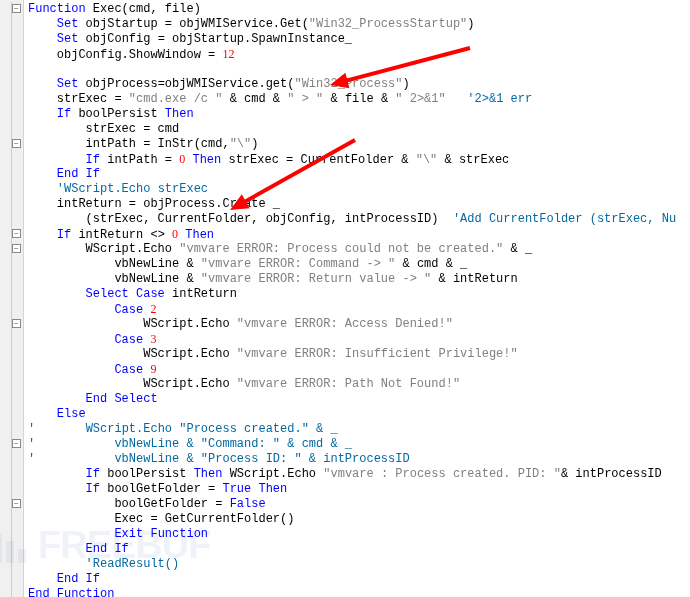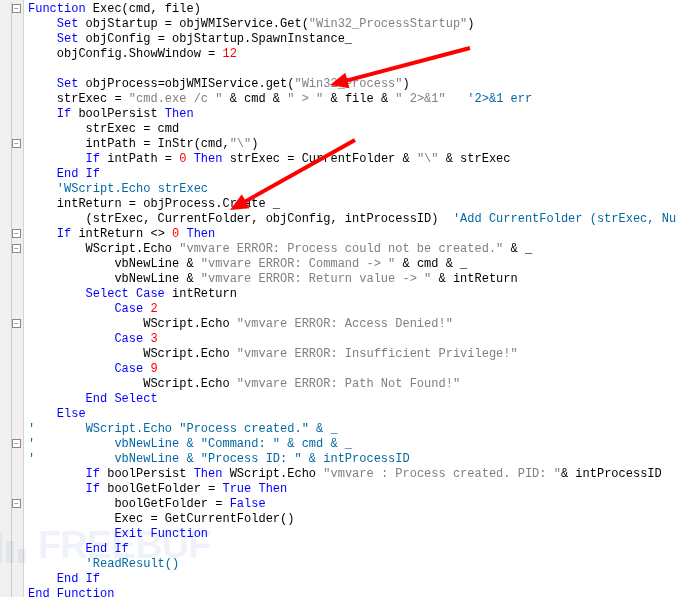--- a/index.html
+++ b/index.html
@@ -48,21 +48,21 @@
     flex: 1;
     padding: 2px 0 6px 4px;
     line-height: 15px;
     white-space: pre;
     color: #000;
     position: relative;
   }
   .line { height: 15px; }
   .kw { color: #0000ff; }
   .str { color: #808080; }
-  .num { color: #ff0000; }
+  .num { color: #ff0000; font-family: Liberation Serif, serif; }
   .cmt { color: #0369a1; }
   .arrow {
     position: absolute;
     pointer-events: none;
   }
   .arrow svg { display: block; }
   .watermark {
     position: absolute;
     left: -6px;
     bottom: 30px;

